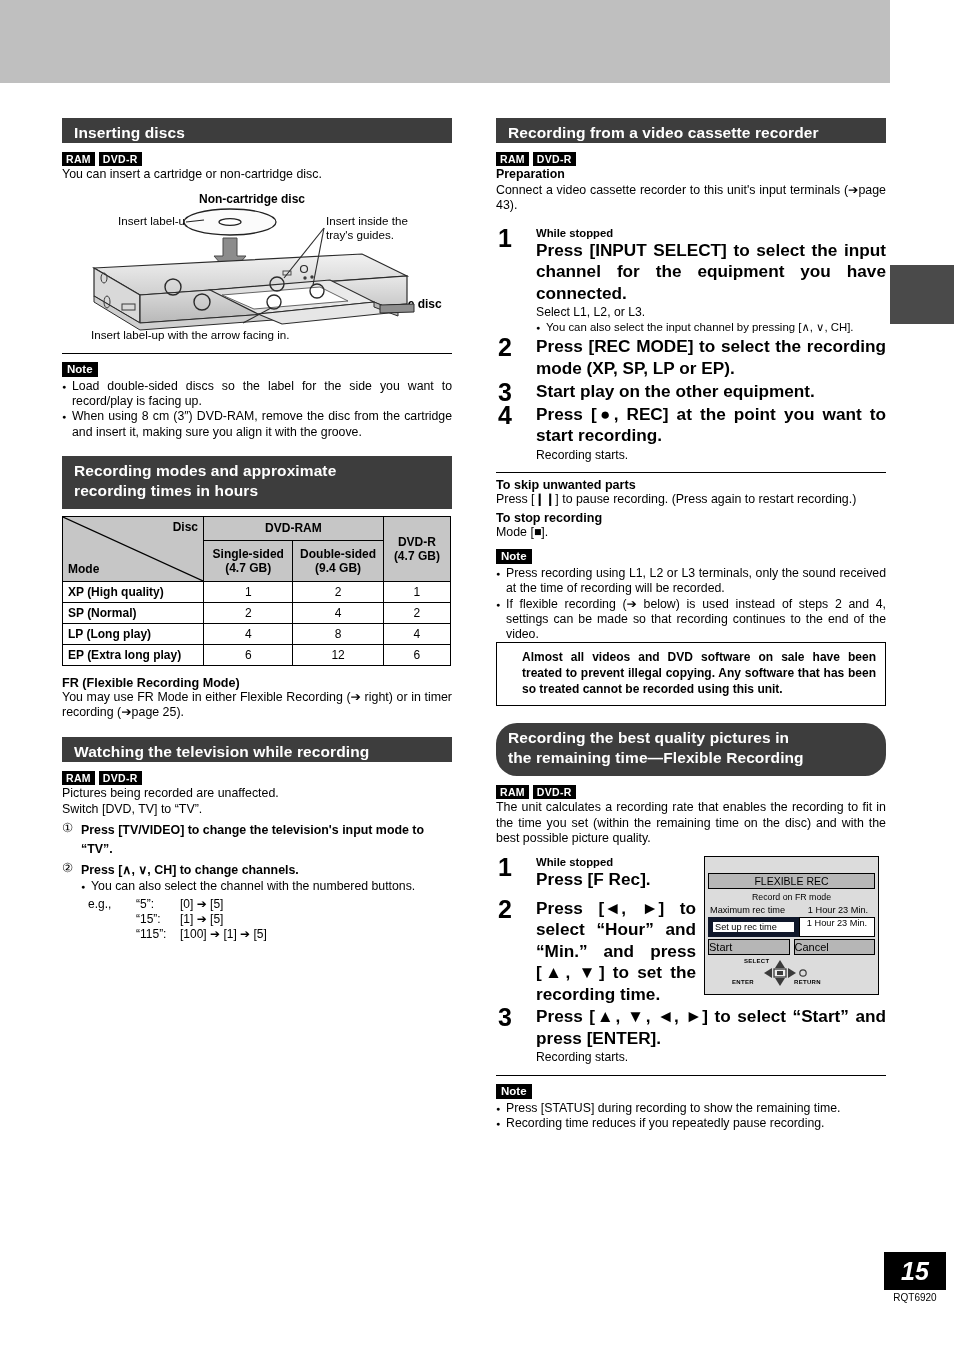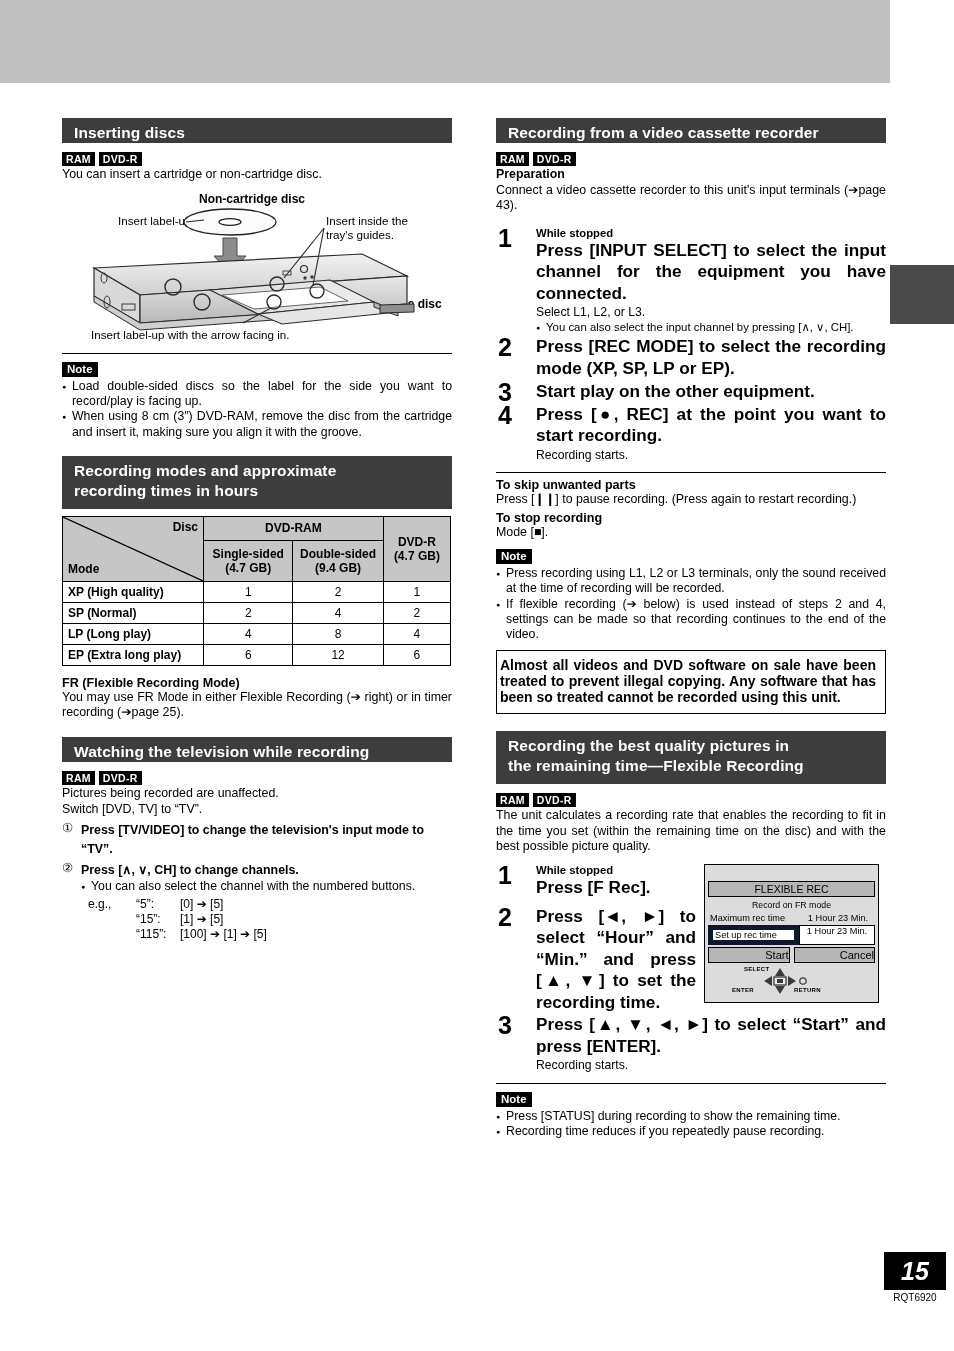--- a/index.html
+++ b/index.html
@@ -100,38 +100,38 @@
   .cnum{position:relative;padding-left:19px;margin-top:3px;}
   .cnum .c{position:absolute;left:0;top:0;font-size:12.5px;}
   .cnum .t{font-size:12.4px;font-weight:bold;line-height:15.4px;text-align:justify;}
 
   .eg{font-size:12px;line-height:15px;margin-top:2px;}
   .eg table{border-collapse:collapse;font-size:12px;margin-left:26px;}
   .eg table td{padding:0 6px 0 0;white-space:nowrap;}
 
   
   .caution{
-    border:1.6px solid #000;padding:7px 9px 8px 3px;margin-top:8px;
-    font-size:14px;font-weight:bold;line-height:15.6px;text-align:justify;
+    border:1.6px solid #000;padding:7px 9px 8px 25px;
+    font-size:12px;font-weight:bold;line-height:15.6px;text-align:justify;
   }
 
   
   .osd{
     position:absolute;right:0;top:0;width:175px;border:1.5px solid #000;
     background:#dcdcdc;padding:3px;box-sizing:border-box;
   }
   .osd .title{background:#b6b6b6;border:1px solid #000;text-align:center;font-size:10.5px;padding:1px 0;margin-top:13px;}
   .osd .sub{text-align:center;font-size:8.8px;margin:3px 0 3px 0;}
   .osd .row{display:flex;font-size:9.2px;margin-bottom:2px;align-items:stretch;}
   .osd .row .lbl{flex:1;padding-left:2px;}
   .osd .row .val{width:74px;text-align:center;}
   .osd .row.boxed .lbl{background:#ffffff;border:5px solid #0f172a;}
   .osd .row.boxed .val{background:#fff;border:1px solid #000;}
   .osd .btns{display:flex;gap:4px;margin-top:2px;}
-  .osd .btn{flex:1;background:#b6b6b6;border:1px solid #000;text-align:right;font-size:11px;padding:1px 0;}
+  .osd .btn{flex:1;background:#b6b6b6;border:1px solid #000;text-align:left;font-size:11px;padding:1px 0;}
   .osd .nav{position:relative;height:34px;margin-top:2px;}
   .osd .nav .lab{position:absolute;font-size:6px;font-weight:bold;letter-spacing:.3px;}
 
   .clearfix:after{content:"";display:block;clear:both;}
   .wrapbox{float:right;width:182px;margin:0 0 4px 8px;}
 </style>
 </head>
 <body>
 
 <div class="page">
@@ -370,21 +370,21 @@
     <div style="margin-top:5px;">
       <span class="notelbl">Note</span>
       <ul class="bul">
         <li>Press recording using L1, L2 or L3 terminals, only the sound received at the time of recording will be recorded.</li>
         <li>If flexible recording (➔ below) is used instead of steps 2 and 4, settings can be made so that recording continues to the end of the video.</li>
       </ul>
     </div>
 
     <div class="caution">Almost all videos and DVD software on sale have been treated to prevent illegal copying. Any software that has been so treated cannot be recorded using this unit.</div>
 
-    <div class="secbar two" style="margin-top:17px;">
+    <div class="secbar two" style="margin-top:17px;border-radius:21px;">
       <span>Recording the best quality pictures in</span><br>
       <span>the remaining time—Flexible Recording</span>
     </div>
 
     <div class="badges">
       <span class="badge">RAM</span><span class="badge">DVD-R</span>
     </div>
     <div class="body-txt">The unit calculates a recording rate that enables the recording to fit in the time you set (within the remaining time on the disc) and with the best possible picture quality.</div>
 
     <div class="clearfix" style="margin-top:9px;">

